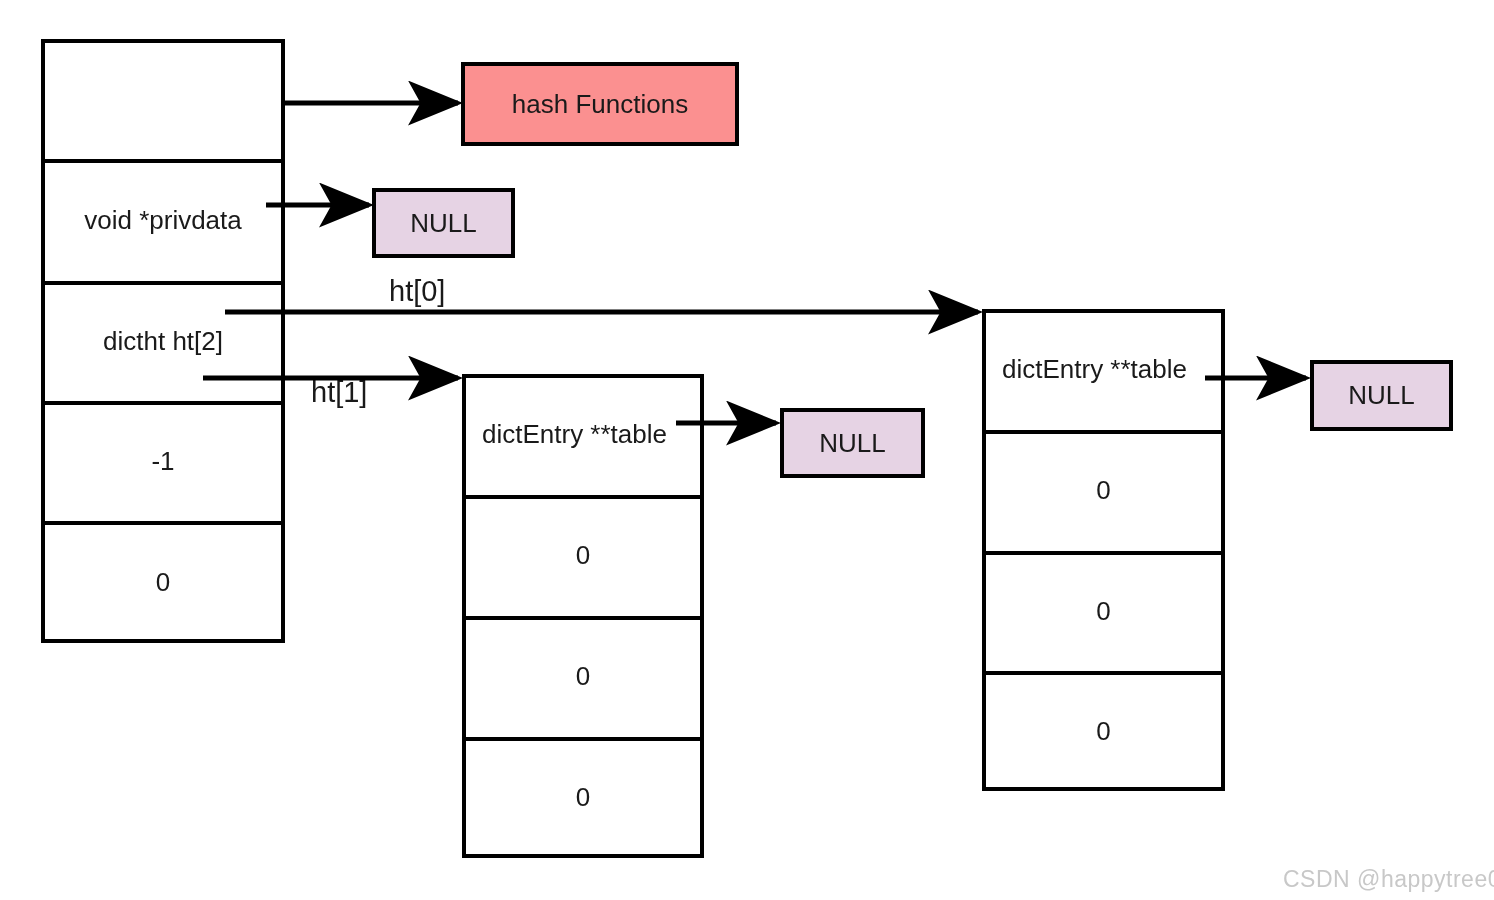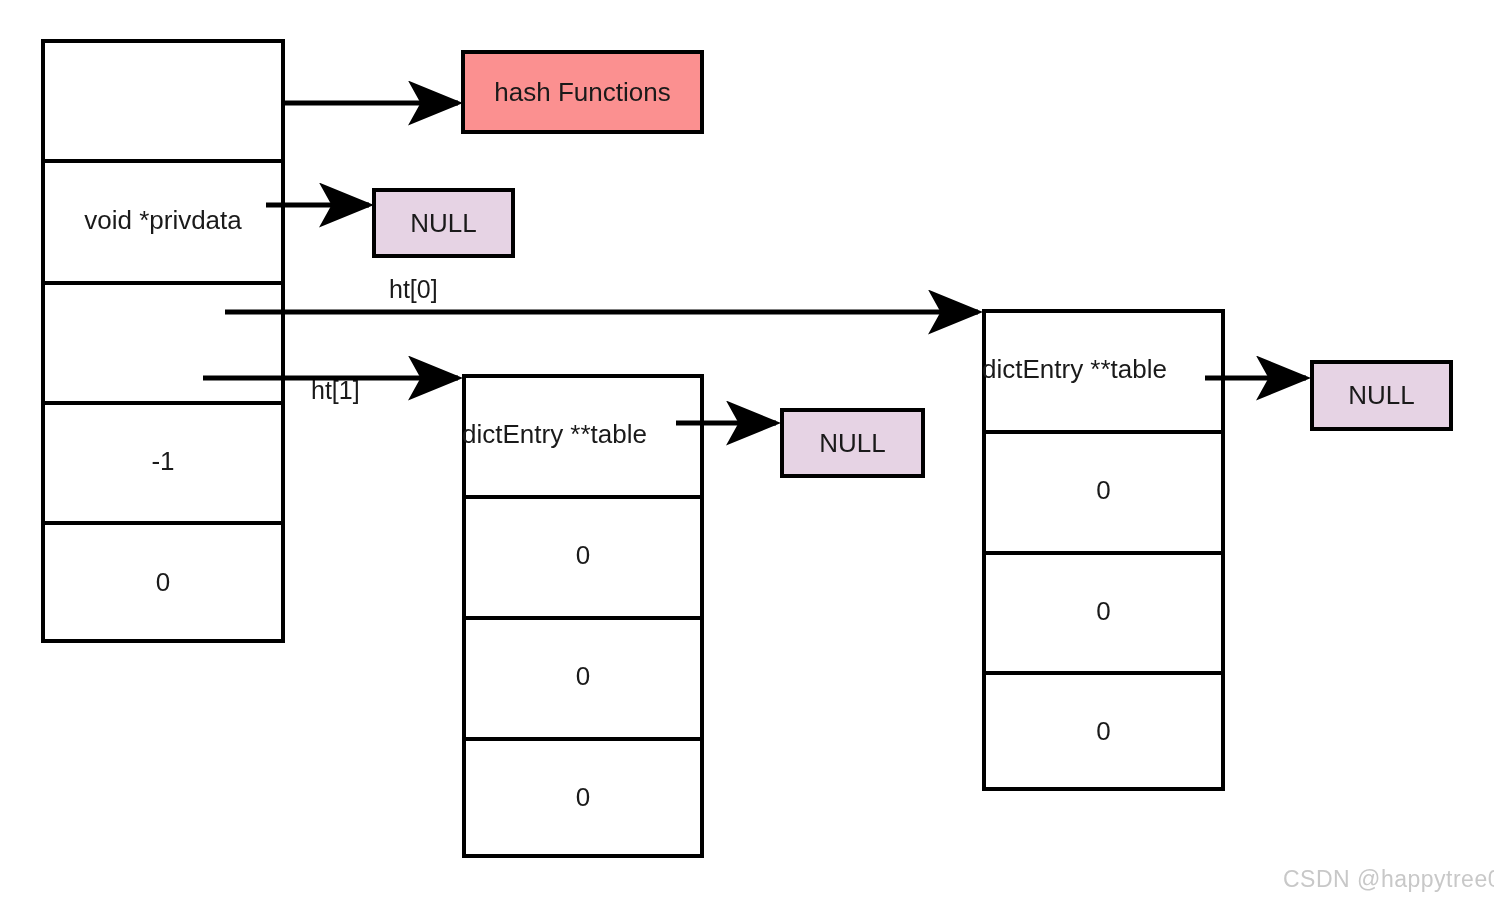--- a/index.html
+++ b/index.html
@@ -26,29 +26,30 @@
     box-sizing: border-box;
     display: flex;
     align-items: center;
     justify-content: center;
     font-size: 26px;
     color: #1a1a1a;
     white-space: nowrap;
   }
   .cell.left {
     justify-content: flex-start;
+    padding-left: 20px;
   }
   .divider {
     position: absolute;
     background: #000000;
     height: 4px;
   }
   .tag {
     position: absolute;
-    font-size: 25px;
+    font-size: 29px;
     color: #1a1a1a;
     white-space: nowrap;
   }
   .pinkbox {
     position: absolute;
     box-sizing: border-box;
     border: 4px solid #000000;
     display: flex;
     align-items: center;
     justify-content: center;
@@ -78,24 +79,25 @@
 <div id="canvas">
 
   <div class="box" style="left:41px; top:39px; width:244px; height:604px;"></div>
 
   <div class="divider" style="left:41px; top:159px; width:244px;"></div>
   <div class="divider" style="left:41px; top:281px; width:244px;"></div>
   <div class="divider" style="left:41px; top:401px; width:244px;"></div>
   <div class="divider" style="left:41px; top:521px; width:244px;"></div>
 
   <div class="cell" style="left:41px; top:159px; width:244px; height:122px;border-radius:28px;">void *privdata</div>
+  <div class="cell" style="left:41px; top:281px; width:244px; height:120px;">dictht ht[2]</div>
   <div class="cell" style="left:41px; top:401px; width:244px; height:120px;">-1</div>
   <div class="cell" style="left:41px; top:521px; width:244px; height:122px;">0</div>
 
-  <div class="pinkbox" style="left:461px; top:50px; width:243px; height:84px; background:#fb9090;">hash Functions</div>
+  <div class="pinkbox" style="left:461px; top:62px; width:278px; height:84px; background:#fb9090;">hash Functions</div>
 
   <div class="pinkbox" style="left:372px; top:188px; width:143px; height:70px; background:#e6d3e4;">NULL</div>
 
   <div class="tag" style="left:389px; top:275px;">ht[0]</div>
   <div class="tag" style="left:311px; top:340px;margin-top:36px;">ht[1]</div>
 
   <div class="box" style="left:462px; top:374px; width:242px; height:484px;"></div>
 
   <div class="divider" style="left:462px; top:495px; width:242px;"></div>
   <div class="divider" style="left:462px; top:616px; width:242px;"></div>

